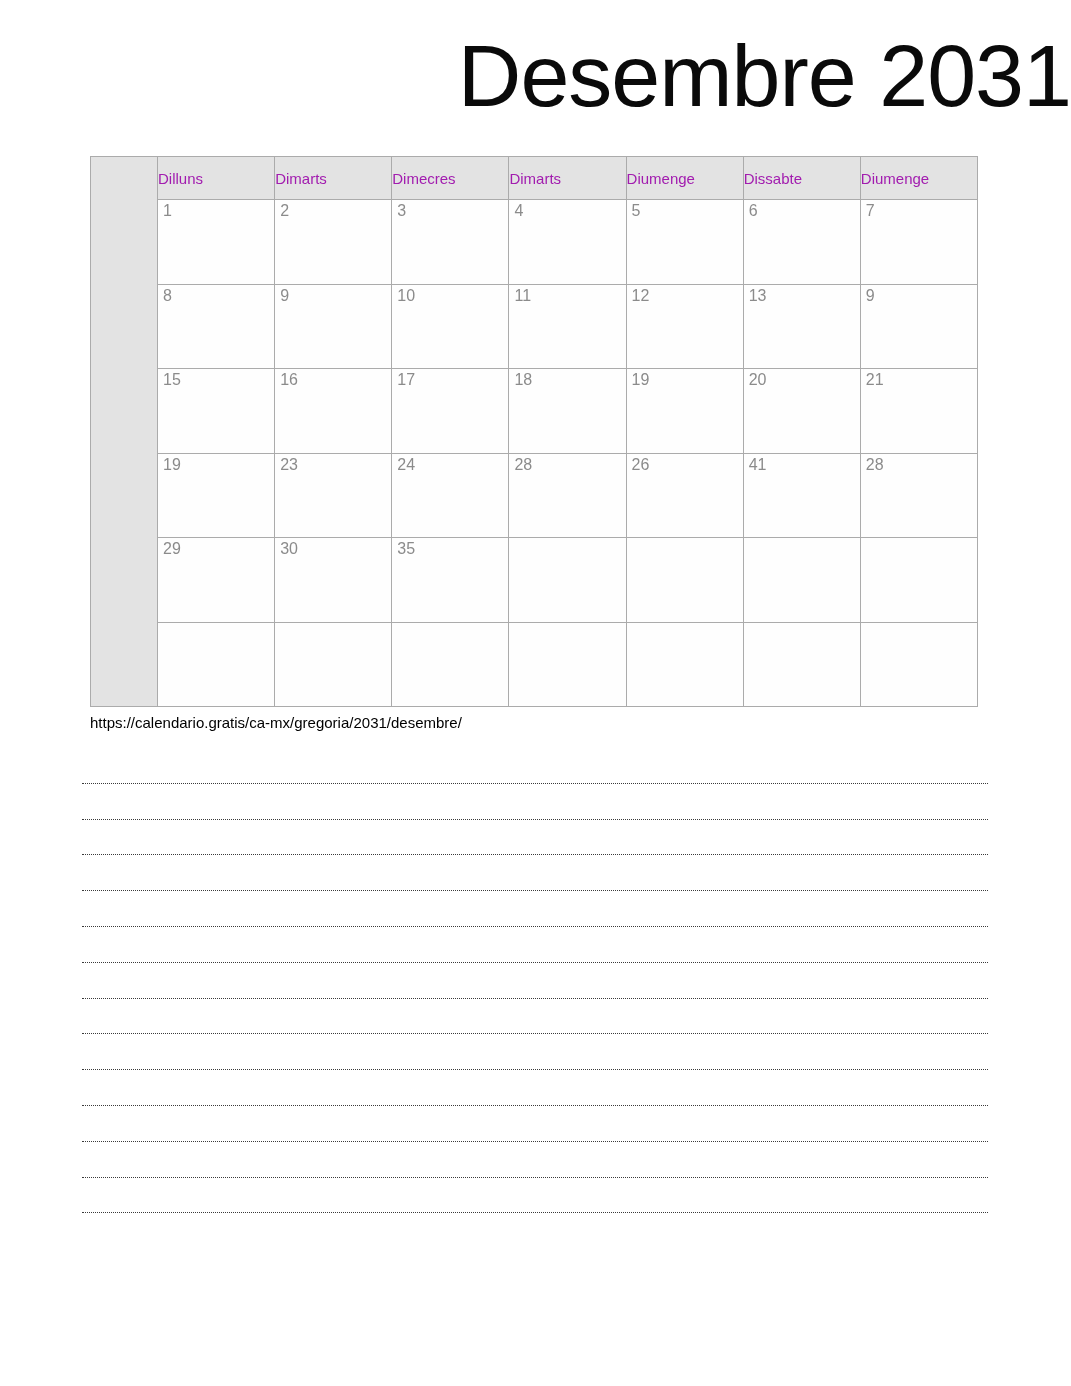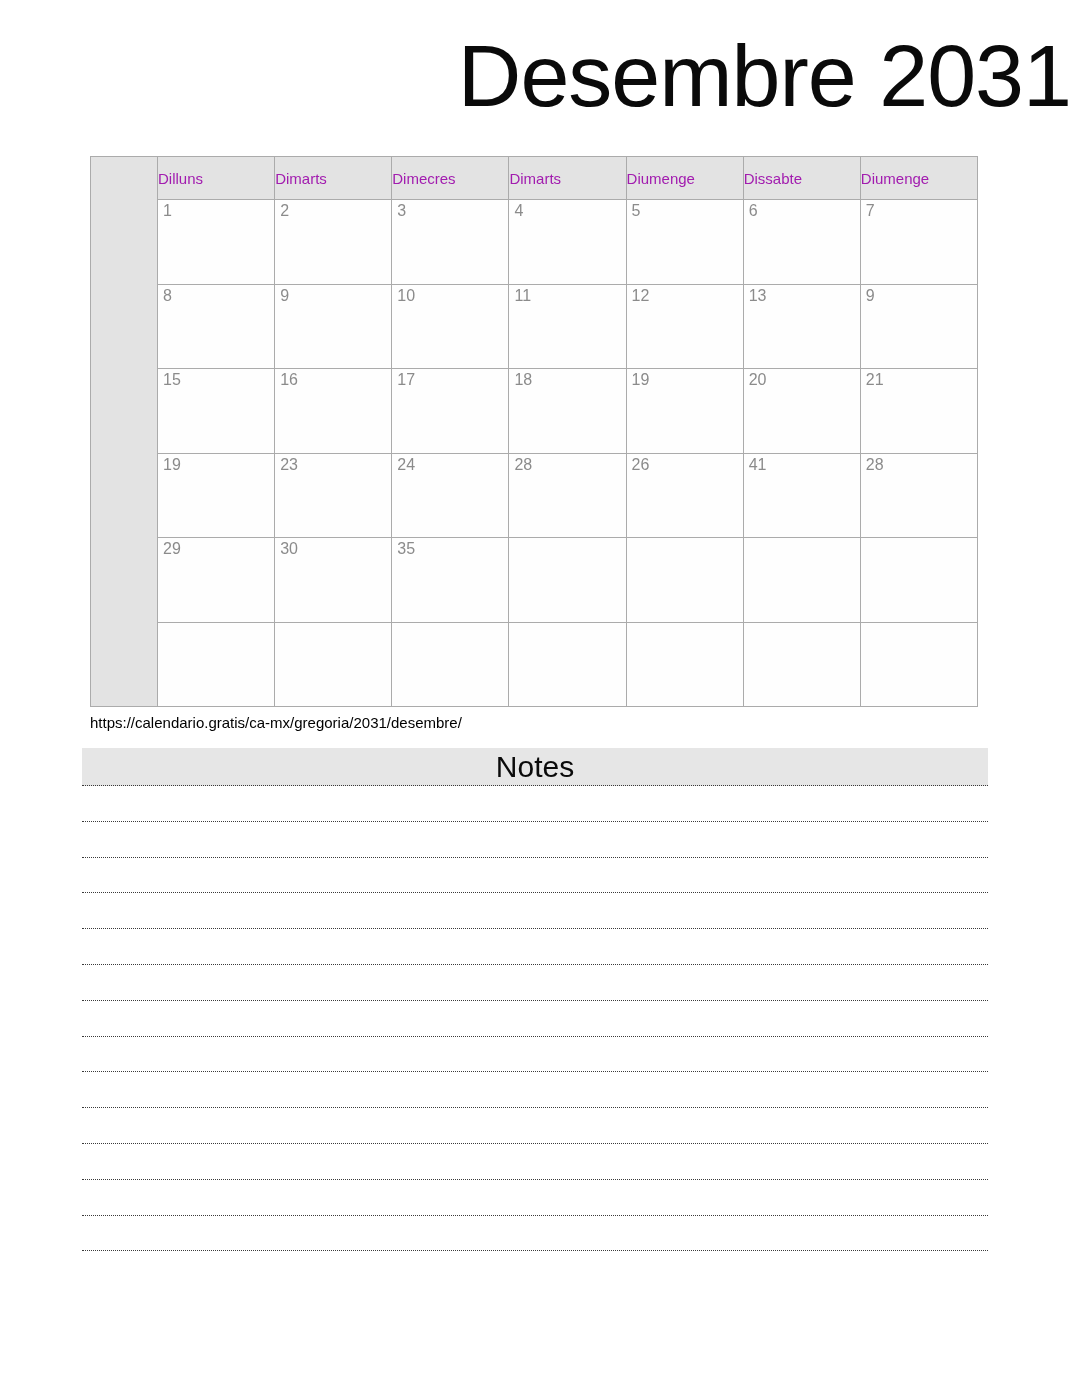--- a/index.html
+++ b/index.html
@@ -163,23 +163,20 @@
             <td class="day-cell"></td>
             <td class="day-cell"></td>
           </tr>
         </tbody>
     </table>
   </div>
 
   <div class="source-url">https://calendario.gratis/ca-mx/gregoria/2031/desembre/</div>
 
   <div class="notes-section">
-    <div class="notes-header">
-      <span class="notes-title">Notes</span>
-    </div>
     <div>
         <div class="note-line"></div>
         <div class="note-line"></div>
         <div class="note-line"></div>
         <div class="note-line"></div>
         <div class="note-line"></div>
         <div class="note-line"></div>
         <div class="note-line"></div>
         <div class="note-line"></div>
         <div class="note-line"></div>

